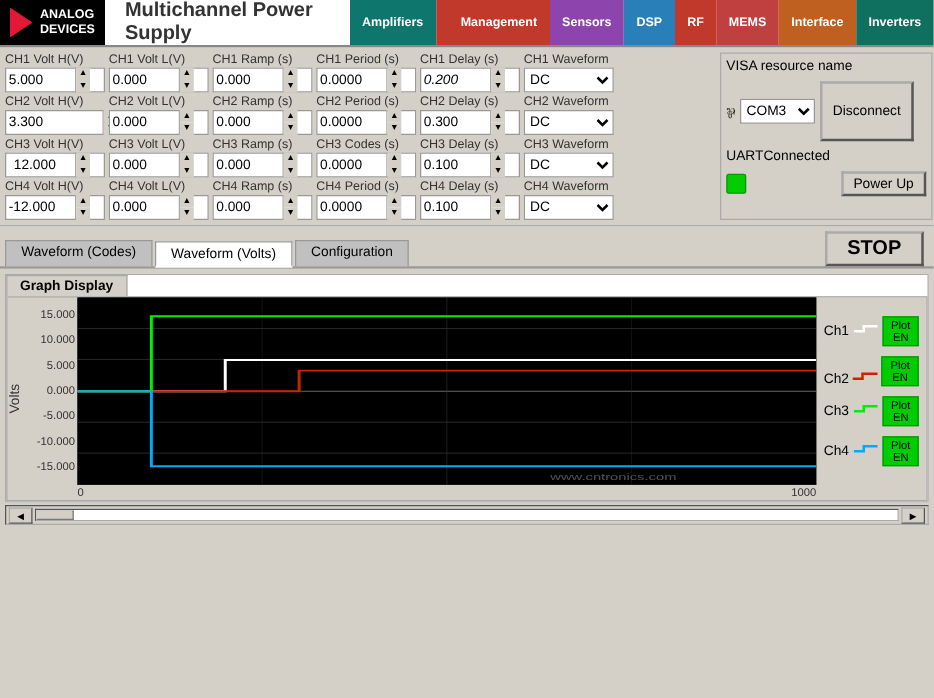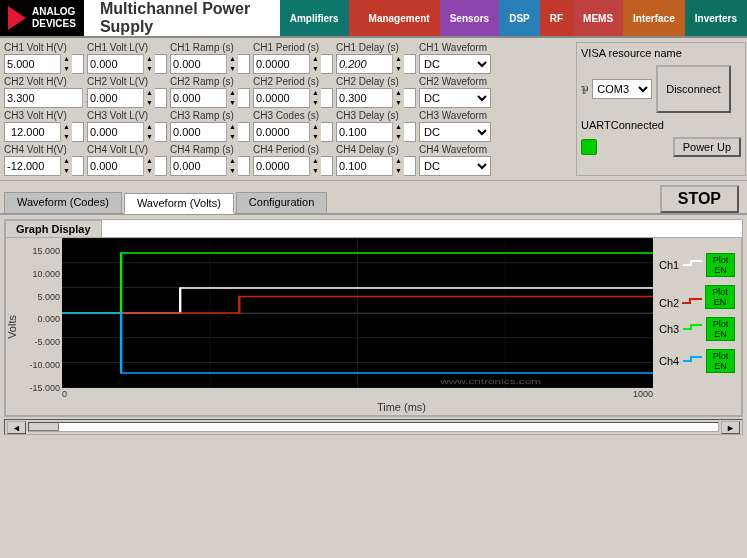--- a/index.html
+++ b/index.html
@@ -446,21 +446,20 @@
           </div>
         </div>
 
         <div style="display:flex; padding:0 88px 0 0; background:#d4d0c8;">
           <div style="display:flex; justify-content:space-between; flex:1; font-size:9px; color:#333; padding:1px 0;">
             <span>0</span>
             <span>1000</span>
           </div>
         </div>
 
-        <div style="text-align:center; font-size:11px; color:#333; padding:1px 0 2px 0;">Time (ms)</div>
       </div>
     </div>
   </div>
 
   <div id="scrollbar" style="height:16px; background:#d4d0c8; display:flex; align-items:center; padding:2px; margin-top:2px; border:1px inset #aaa;">
     <button style="background:#d4d0c8; border:1px outset #aaa; padding:1px 4px; font-size:9px; cursor:pointer; height:13px;">◄</button>
     <div style="flex:1; background:#fff; border:1px inset #aaa; height:10px; margin:0 2px;">
       <div style="width:30px; height:100%; background:#d4d0c8; border:1px outset #ccc; cursor:pointer;"></div>
     </div>
     <button style="background:#d4d0c8; border:1px outset #aaa; padding:1px 4px; font-size:9px; cursor:pointer; height:13px;">►</button>

